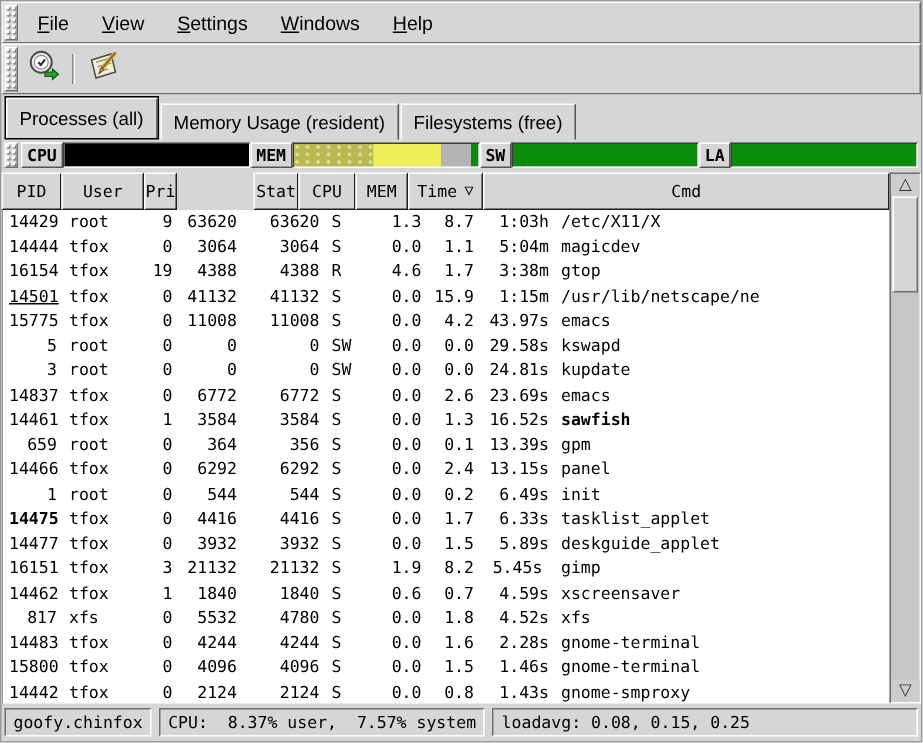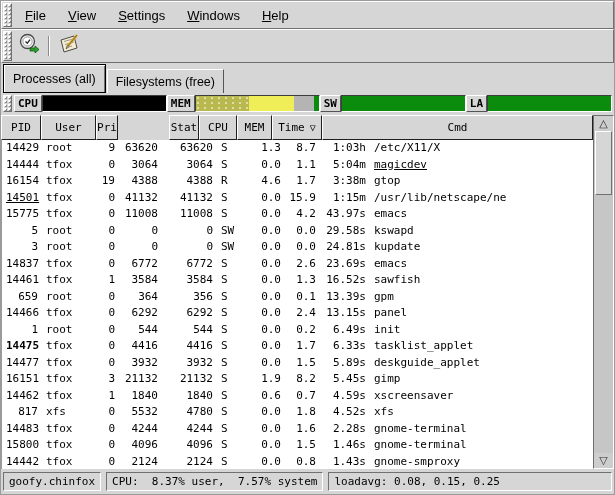--- a/index.html
+++ b/index.html
@@ -176,20 +176,21 @@
           <line x1="20" y1="3" x2="10" y2="15" stroke="#d8a832" stroke-width="2.6"></line>
           <line x1="20" y1="3" x2="10" y2="15" stroke="#7a5a1a" stroke-width="0.8"></line>
           <polygon points="10.6,13.2 12.2,14.6 9,17 Z" fill="#e8d8b0" stroke="#4a4a4a" stroke-width="0.7"></polygon>
         </svg>
       </span>
     </div>
   </div>
 
   <div class="tabs">
       <div class="tab active">Processes (all)</div>
+      <div class="tab">Memory Usage (resident)</div>
       <div class="tab">Filesystems (free)</div>
     </div>
 
   <div class="indicators">
     <div class="grip"></div>
   <span class="ind-label">CPU</span>
       <div class="ind-bar">
         <div class="seg" style="width: 100%; background-color: rgb(0, 0, 0);"></div>
       </div>
       <span class="ind-label">MEM</span>
@@ -257,21 +258,21 @@
           <div class="trow">
             <div class="tcell ar" style="width: 40px;">14444</div>
             <div class="tcell al" style="width: 55px;">tfox</div>
             <div class="tcell ar" style="width: 22px;">0</div>
             <div class="tcell ar" style="width: 43px;">3064</div>
             <div class="tcell ar" style="width: 55px;">3064</div>
             <div class="tcell al" style="width: 30px;">S</div>
             <div class="tcell ar" style="width: 38px;">0.0</div>
             <div class="tcell ar" style="width: 35px;">1.1</div>
             <div class="tcell ar" style="width: 50px;">5:04m</div>
-            <div class="tcell al" style="flex: 1 1 0px; text-decoration: underline;">magicdev</div>
+            <div class="tcell al" style="flex: 1 1 0px;">magicdev</div>
           </div>
           <div class="trow">
             <div class="tcell ar" style="width: 40px;">16154</div>
             <div class="tcell al" style="width: 55px;">tfox</div>
             <div class="tcell ar" style="width: 22px;">19</div>
             <div class="tcell ar" style="width: 43px;">4388</div>
             <div class="tcell ar" style="width: 55px;">4388</div>
             <div class="tcell al" style="width: 30px;">R</div>
             <div class="tcell ar" style="width: 38px;">4.6</div>
             <div class="tcell ar" style="width: 35px;">1.7</div>
@@ -341,21 +342,21 @@
           <div class="trow">
             <div class="tcell ar" style="width: 40px;">14461</div>
             <div class="tcell al" style="width: 55px;">tfox</div>
             <div class="tcell ar" style="width: 22px;">1</div>
             <div class="tcell ar" style="width: 43px;">3584</div>
             <div class="tcell ar" style="width: 55px;">3584</div>
             <div class="tcell al" style="width: 30px;">S</div>
             <div class="tcell ar" style="width: 38px;">0.0</div>
             <div class="tcell ar" style="width: 35px;">1.3</div>
             <div class="tcell ar" style="width: 50px;">16.52s</div>
-            <div class="tcell al" style="flex: 1 1 0px;">sawfish</div>
+            <div class="tcell al" style="flex: 1 1 0px; font-weight: bold;">sawfish</div>
           </div>
           <div class="trow">
             <div class="tcell ar" style="width: 40px;">659</div>
             <div class="tcell al" style="width: 55px;">root</div>
             <div class="tcell ar" style="width: 22px;">0</div>
             <div class="tcell ar" style="width: 43px;">364</div>
             <div class="tcell ar" style="width: 55px;">356</div>
             <div class="tcell al" style="width: 30px;">S</div>
             <div class="tcell ar" style="width: 38px;">0.0</div>
             <div class="tcell ar" style="width: 35px;">0.1</div>
@@ -412,21 +413,21 @@
           </div>
           <div class="trow">
             <div class="tcell ar" style="width: 40px;">16151</div>
             <div class="tcell al" style="width: 55px;">tfox</div>
             <div class="tcell ar" style="width: 22px;">3</div>
             <div class="tcell ar" style="width: 43px;">21132</div>
             <div class="tcell ar" style="width: 55px;">21132</div>
             <div class="tcell al" style="width: 30px;">S</div>
             <div class="tcell ar" style="width: 38px;">1.9</div>
             <div class="tcell ar" style="width: 35px;">8.2</div>
-            <div class="tcell ar" style="width: 50px;">5.45s</div>
+            <div class="tcell ar" style="width: 50px; text-align: center;">5.45s</div>
             <div class="tcell al" style="flex: 1 1 0px;">gimp</div>
           </div>
           <div class="trow">
             <div class="tcell ar" style="width: 40px;">14462</div>
             <div class="tcell al" style="width: 55px;">tfox</div>
             <div class="tcell ar" style="width: 22px;">1</div>
             <div class="tcell ar" style="width: 43px;">1840</div>
             <div class="tcell ar" style="width: 55px;">1840</div>
             <div class="tcell al" style="width: 30px;">S</div>
             <div class="tcell ar" style="width: 38px;">0.6</div>

